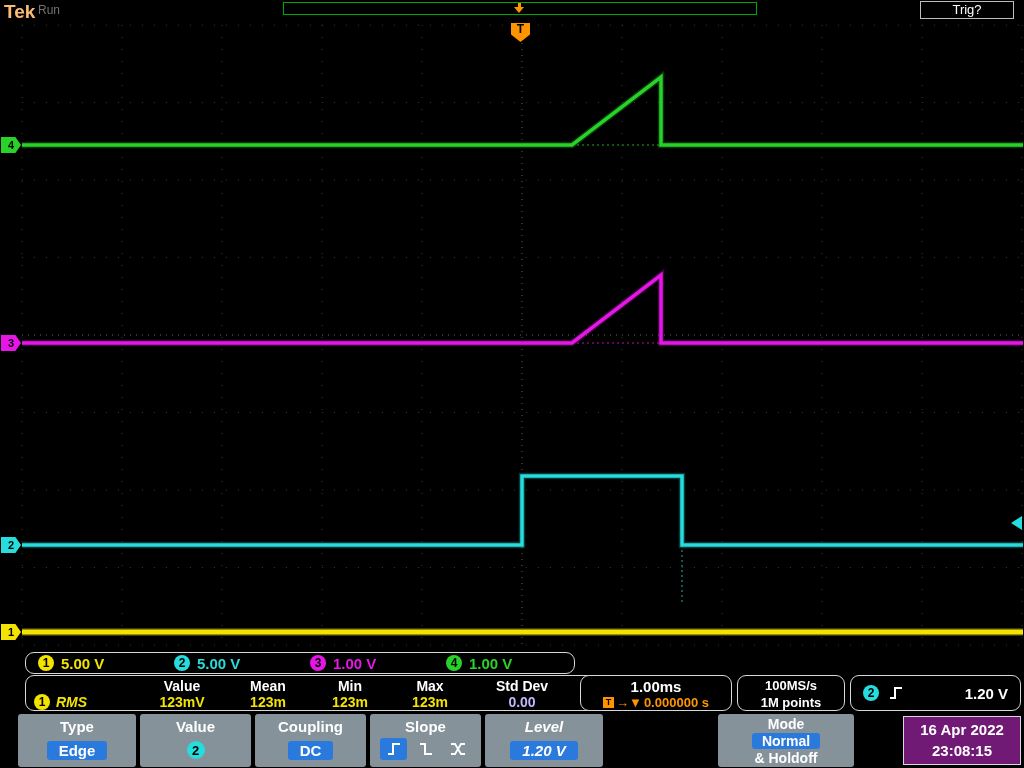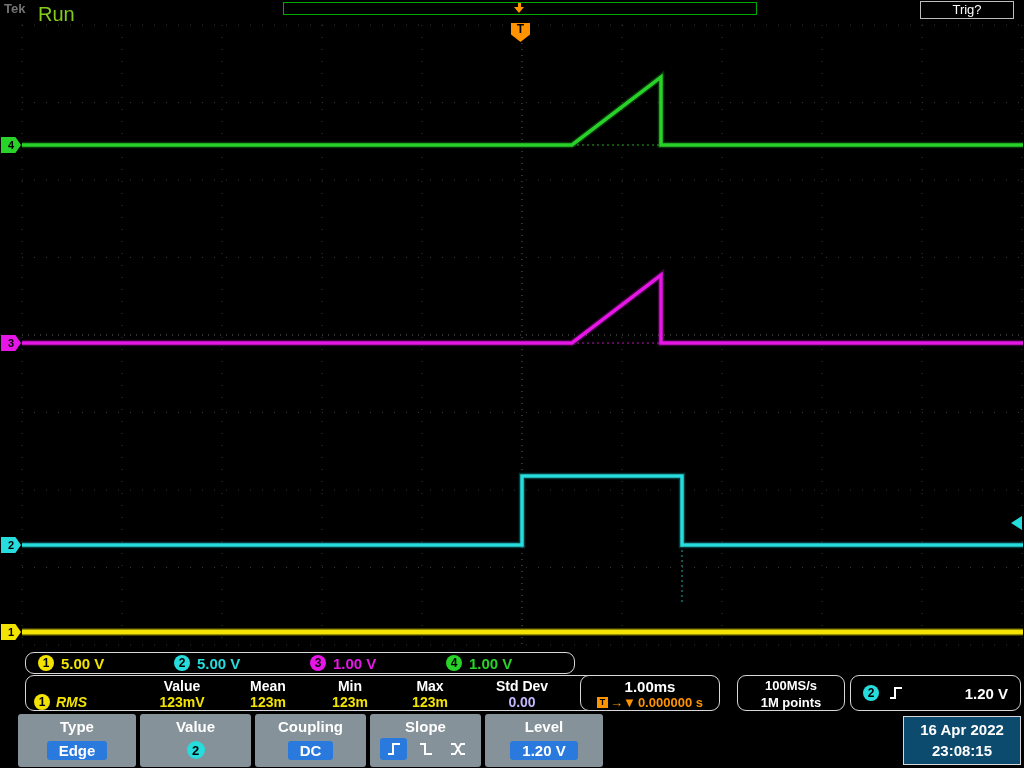--- a/index.html
+++ b/index.html
@@ -1,21 +1,21 @@
 <!DOCTYPE html>
 <html><head>
 <meta charset="utf-8">
 <style>
   html,body{margin:0;padding:0;background:#000;}
   #screen{position:relative;width:1024px;height:768px;background:#000;overflow:hidden;
           font-family:"Liberation Sans",sans-serif;-webkit-font-smoothing:antialiased;}
 
   
-  .brand{position:absolute;left:4px;top:1px;color:#737373;font-size:13px;font-weight:bold;}
-  .run-status{position:absolute;left:38px;top:3px;color:#84cc16;font-size:20px;}
+  .brand{position:absolute;left:4px;top:1px;color:#fdba74;font-size:19px;font-weight:bold;}
+  .run-status{position:absolute;left:38px;top:3px;color:#737373;font-size:12px;}
   .record-bar{position:absolute;left:283px;top:2px;width:472px;height:11px;border:1px solid #00a800;}
   .rec-trig{position:absolute;left:230px;top:0;width:11px;height:11px;}
   .rec-trig:before{content:"";position:absolute;left:4px;top:0;width:3px;height:5px;background:#ff9400;}
   .rec-trig:after{content:"";position:absolute;left:0;top:4px;width:0;height:0;
     border-left:5px solid transparent;border-right:5px solid transparent;border-top:6px solid #ff9400;}
   .trig-status{position:absolute;left:920px;top:1px;width:92px;height:16px;border:1px solid #bdbdbd;
     color:#fff;font-size:13px;text-align:center;line-height:16px;}
 
   
   #scope-svg{position:absolute;left:0;top:0;width:1024px;height:768px;pointer-events:none;}
@@ -42,21 +42,21 @@
   .scale-text{font-size:15px;font-weight:bold;white-space:nowrap;}
 
   #meas-box{left:25px;top:675px;width:610px;height:36px;padding-left:40px;}
   .meas-row{position:absolute;left:0;width:548px;display:grid;
     grid-template-columns:112px 88px 84px 80px 80px 104px;align-items:center;}
   .meas-head{top:2px;color:#fff;font-weight:bold;font-size:14px;}
   .meas-vals{top:18px;font-weight:bold;font-size:14px;}
   .meas-cell{text-align:center;white-space:nowrap;}
   .meas-name{display:flex;align-items:center;gap:6px;padding-left:8px;font-weight:bold;font-size:14px;}
 
-  #horiz-box{left:580px;top:675px;width:140px;height:36px;text-align:center;}
+  #horiz-box{left:580px;top:675px;width:152px;height:36px;text-align:center;}
   .hscale{color:#fff;font-weight:bold;font-size:15px;margin-top:2px;}
   .hpos{display:flex;align-items:center;justify-content:center;gap:2px;margin-top:0;}
   .t-badge{display:inline-block;width:11px;height:11px;background:#ff9400;color:#000;
     font-size:9px;font-weight:bold;line-height:11px;text-align:center;}
   .hpos-txt{color:#ff9400;font-weight:bold;font-size:13px;white-space:nowrap;}
 
   #rate-box{left:737px;top:675px;width:108px;height:36px;text-align:center;color:#fff;font-weight:bold;font-size:13px;}
   #rate-box div{margin-top:2px;}
 
   #trig-box{left:850px;top:675px;width:171px;height:36px;display:flex;align-items:center;gap:9px;padding:0 12px;}
@@ -64,32 +64,32 @@
 
   
   .btn{position:absolute;top:714px;height:53px;background:#86929a;border-radius:3px;
     color:#fff;font-weight:bold;font-size:15px;text-align:center;box-sizing:border-box;}
   .btn .lbl{margin-top:4px;}
   .btn .val{display:inline-block;margin-top:6px;padding:1px 12px;border-radius:3px;background:#2a7ade;}
   #btn-type{left:18px;width:118px;}
   #btn-source{left:140px;width:111px;}
   #btn-coupling{left:255px;width:111px;}
   #btn-slope{left:370px;width:111px;}
-  #btn-level{left:485px;width:118px;}
+  #btn-level{left:485px;width:118px;font-style:italic;}
   #btn-mode{left:718px;width:136px;font-size:14px;}
   #btn-mode .lbl{margin-top:2px;}
   #btn-mode .val{margin-top:1px;padding:0 10px;}
   #btn-mode .extra{margin-top:1px;}
   .src-badge{display:inline-flex;width:18px;height:18px;border-radius:50%;color:#000;font-size:13px;
     font-weight:bold;align-items:center;justify-content:center;margin-top:6px;}
   .slope-icons{display:flex;justify-content:center;gap:5px;margin-top:3px;}
   .slope-icon{width:27px;height:22px;border-radius:3px;display:flex;align-items:center;justify-content:center;}
   .slope-icon.sel{background:#2a7ade;}
   #clock-box{position:absolute;left:903px;top:716px;width:118px;height:49px;border:1px solid #d8d8d8;
-    background:#0c4a6e;color:#fff;font-weight:bold;font-size:15px;text-align:center;box-sizing:border-box;}
+    background:#701a75;color:#fff;font-weight:bold;font-size:15px;text-align:center;box-sizing:border-box;}
   #clock-box div{margin-top:4px;}
 </style>
 </head>
 <body>
 
 <div id="screen">
 
   <svg id="scope-svg">
       <line x1="22" y1="25" x2="22" y2="645" stroke="#313931" stroke-width="1" stroke-dasharray="1,11"></line>
       <line x1="122" y1="25" x2="122" y2="645" stroke="#313931" stroke-width="1" stroke-dasharray="1,11"></line>
@@ -233,19 +233,24 @@
           <path d="M2,4 H6 L12,14 H16" stroke="#fff" stroke-width="1.8" fill="none"></path>
           <path d="M2,14 H6 L12,4 H16" stroke="#fff" stroke-width="1.8" fill="none"></path>
         </svg>
       </span>
     </div>
   </div>
   <div class="btn" id="btn-level">
     <div class="lbl">Level</div>
     <div><span class="val">1.20 V</span></div>
   </div>
+  <div class="btn" id="btn-mode">
+    <div class="lbl">Mode</div>
+    <div><span class="val">Normal</span></div>
+    <div class="extra">&amp; Holdoff</div>
+  </div>
 
   <div id="clock-box">
     <div>16 Apr 2022</div>
     <div>23:08:15</div>
   </div>
 
 </div>
 
 </body></html>

